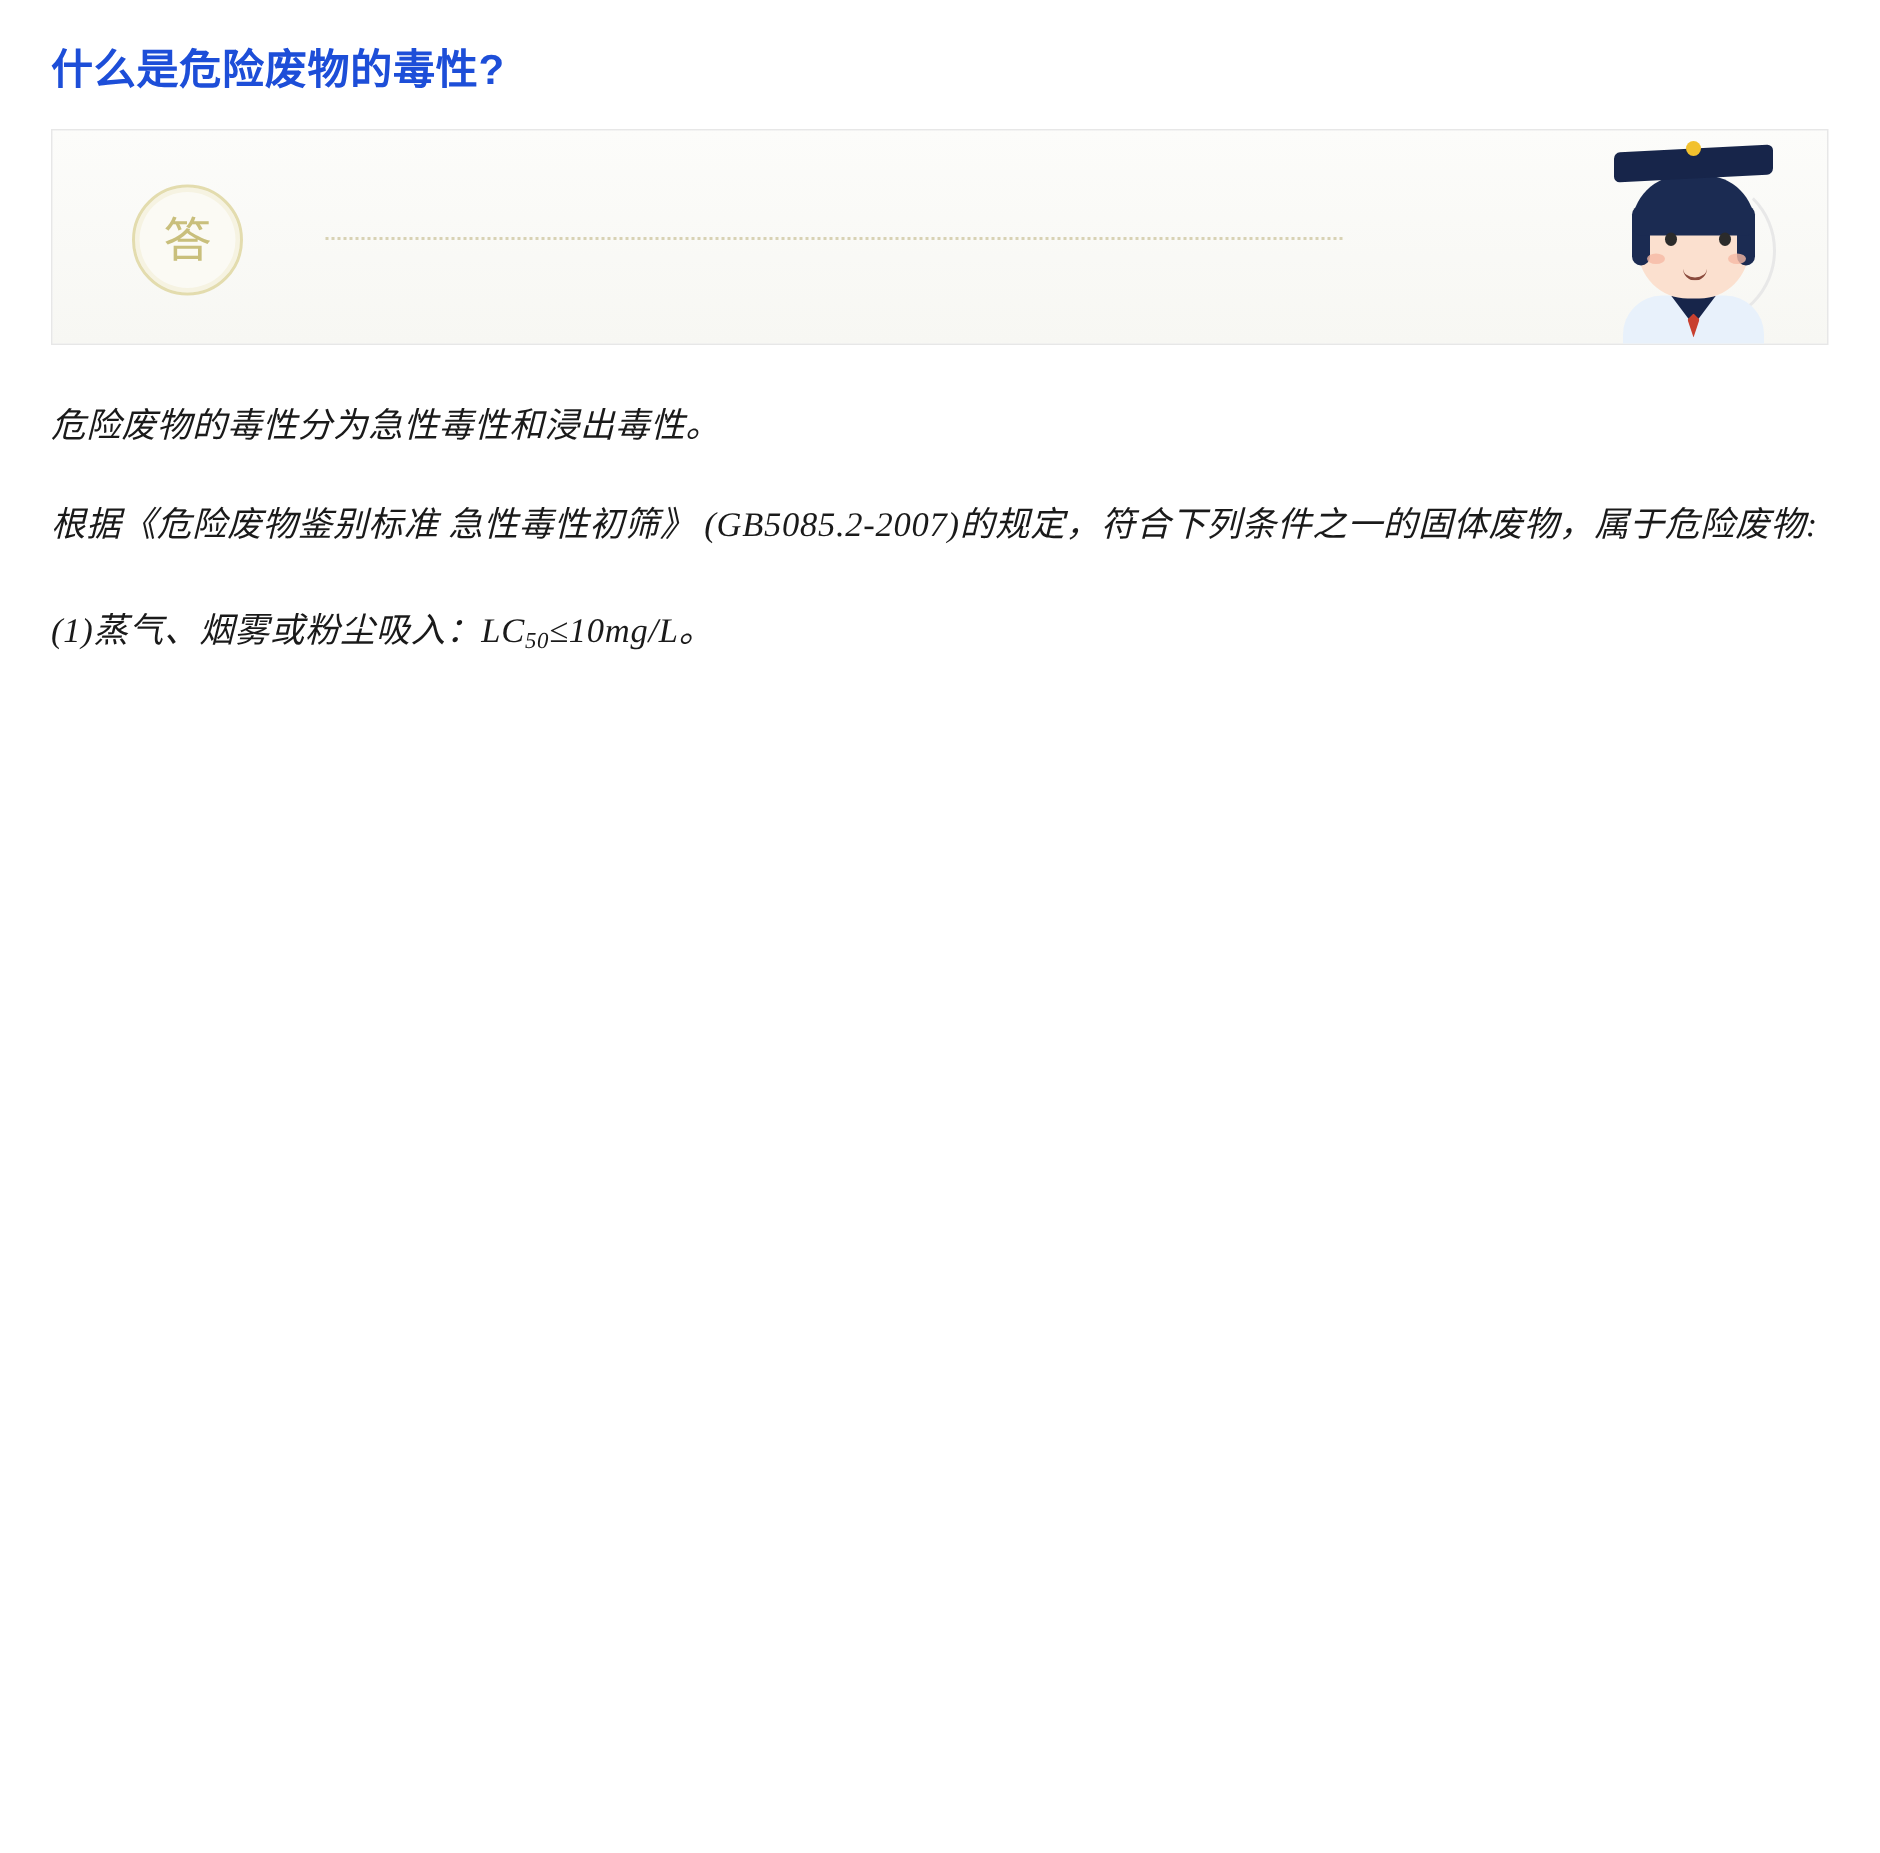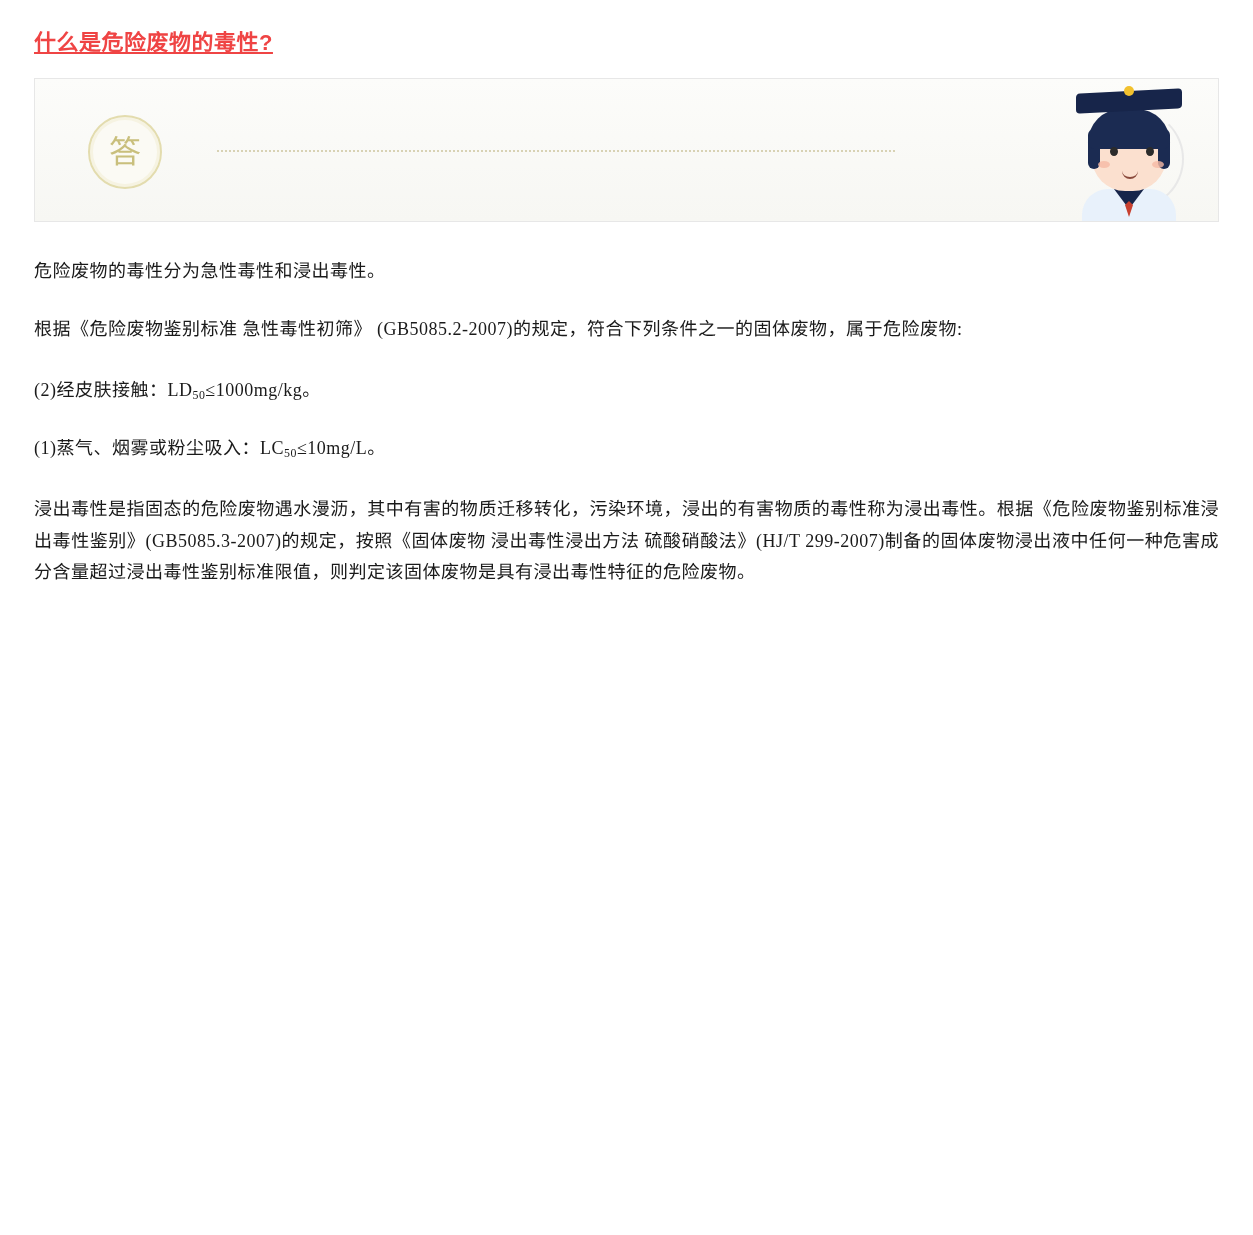--- a/index.html
+++ b/index.html
@@ -12,27 +12,26 @@
     min-height: 1235px;
     font-family: "Liberation Serif", "DejaVu Serif", serif;
     color: #1a1a1a;
   }
   .page {
     width: 1253px;
     box-sizing: border-box;
     padding: 18px 34px 30px 34px;
   }
   .qtitle {
-    color: #ef4444;
+    color: #1d4ed8;
     font-family: "Liberation Sans", "DejaVu Sans", sans-serif;
     font-weight: bold;
-    font-size: 22px;
+    font-size: 28px;
     letter-spacing: 0.5px;
     margin: 6px 0 22px 0;
-    text-decoration: underline;
   }
   
   .answer-box {
     position: relative;
     height: 144px;
     border: 1px solid #e7e7e7;
     background: linear-gradient(to bottom, #fcfcfa 0%, #f7f7f3 100%);
     box-sizing: border-box;
     margin: 0 0 34px 0;
     overflow: hidden;
@@ -187,25 +186,26 @@
     position: absolute;
     left: 55px;
     top: 116px;
     width: 8px;
     height: 16px;
     background: #c8402f;
     clip-path: polygon(50% 0, 100% 25%, 50% 100%, 0 25%);
   }
   
   p.para {
-    font-size: 18px;
+    font-size: 23px;
     line-height: 1.75;
     margin: 0 0 26px 0;
     letter-spacing: 0.5px;
     text-align: justify;
+    font-style: italic;
   }
   p.para.tight { margin-bottom: 30px; margin-top: 14px; }
   sub {
     font-size: 0.66em;
     vertical-align: -0.28em;
     font-family: "Liberation Serif", serif;
   }
 </style>
 </head>
 <body>
@@ -236,23 +236,19 @@
       <div class="av-mouth"></div>
     </div>
   </div>
 
   <p class="para">危险废物的毒性分为急性毒性和浸出毒性。</p>
 
 
   <p class="para tight">根据《危险废物鉴别标准  急性毒性初筛》 (GB5085.2-2007)的规定，符合下列条件之一的固体废物，属于危险废物:</p>
 
 
-  <p class="para">
-    <span>(2)经皮肤接触：LD</span><sub>50</sub><span>≤1000mg/kg。</span>
-  </p>
 
   <p class="para tight">
     <span>(1)蒸气、烟雾或粉尘吸入：LC</span><sub>50</sub><span>≤10mg/L。</span>
   </p>
 
-  <p class="para">浸出毒性是指固态的危险废物遇水漫沥，其中有害的物质迁移转化，污染环境，浸出的有害物质的毒性称为浸出毒性。根据《危险废物鉴别标准浸出毒性鉴别》(GB5085.3-2007)的规定，按照《固体废物  浸出毒性浸出方法  硫酸硝酸法》(HJ/T 299-2007)制备的固体废物浸出液中任何一种危害成分含量超过浸出毒性鉴别标准限值，则判定该固体废物是具有浸出毒性特征的危险废物。</p>
 
 </div>
 
 </body></html>

